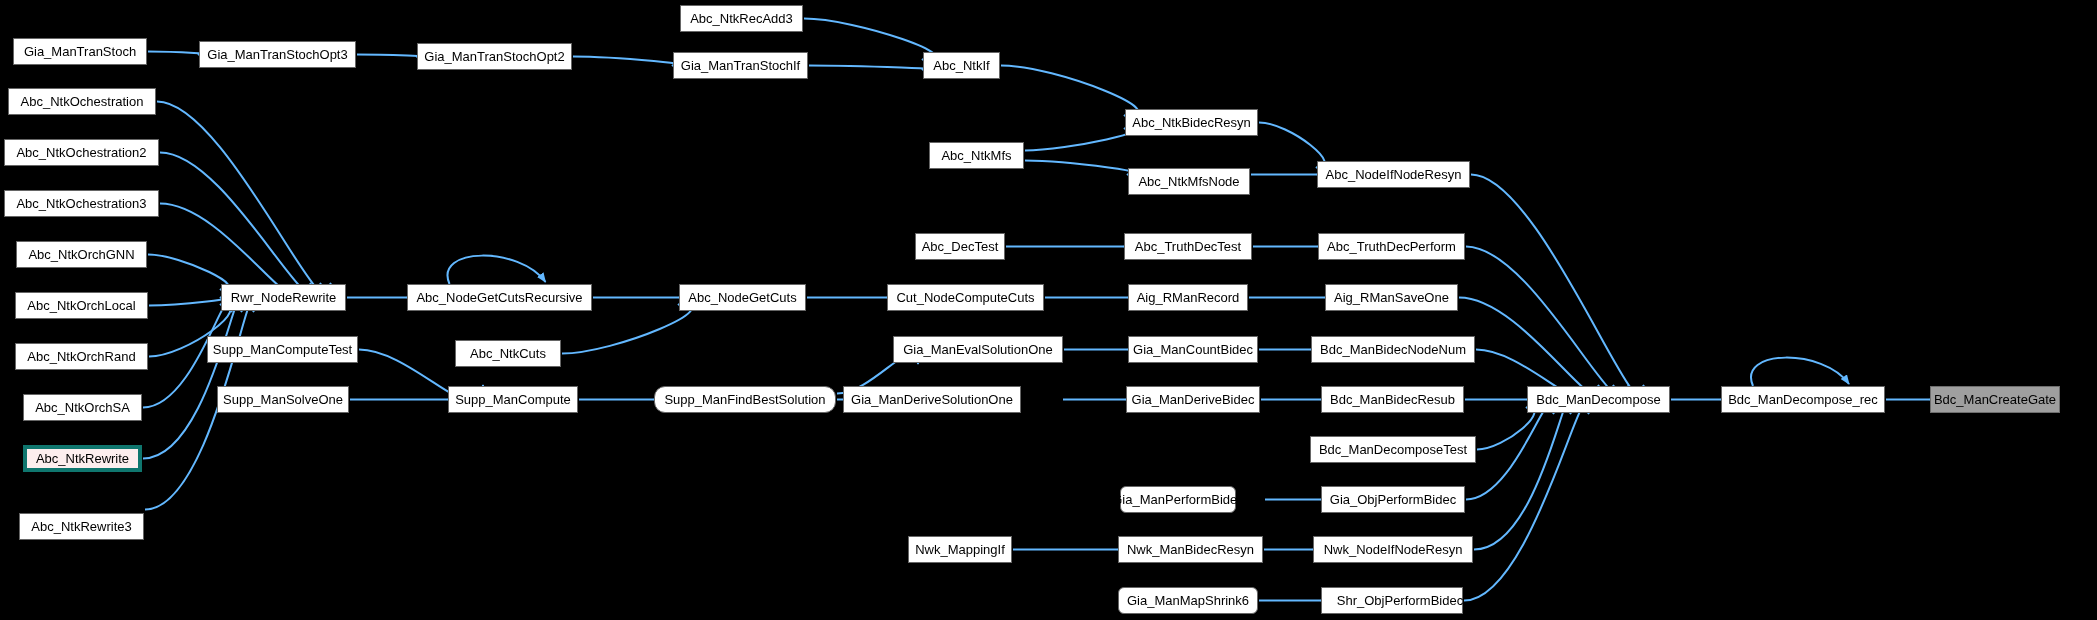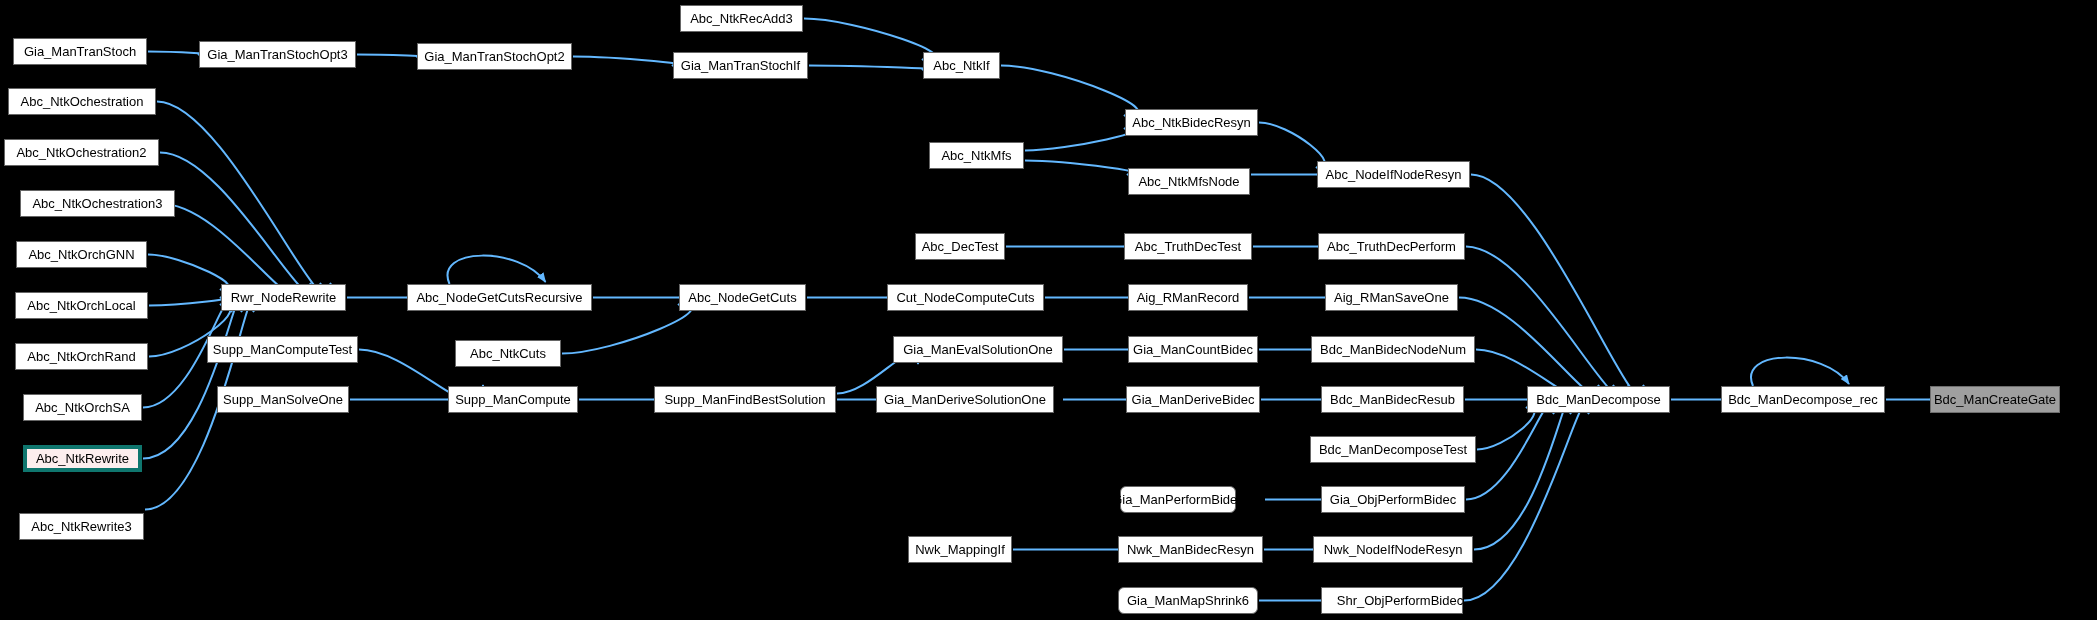--- a/index.html
+++ b/index.html
@@ -112,45 +112,45 @@
         <path class="edge" stroke="#63b8ff" d="M 1464 600.5 C 1534 600.5 1588.5 344 1588.5 414" marker-end="url(#arrow)"></path>
         <path class="edge" stroke="#63b8ff" d="M 1671 399.5 C 1699 399.5 1748 399.5 1720 399.5" marker-end="url(#arrow)"></path>
         <path class="edge" stroke="#63b8ff" d="M 1753 386 C 1737 349 1823 348 1849 384" marker-end="url(#arrow)"></path>
         <path class="edge" stroke="#63b8ff" d="M 1886 399.5 C 1914 399.5 1957 399.5 1929 399.5" marker-end="url(#arrow)"></path>
       </g>
   </svg>
   <div id="node-layer">
       <div class="gnode" style="left: 13px; top: 38px; width: 134px; height: 27px;">Gia_ManTranStoch</div>
       <div class="gnode" style="left: 8px; top: 88px; width: 148px; height: 27px;">Abc_NtkOchestration</div>
       <div class="gnode" style="left: 4px; top: 139px; width: 155px; height: 27px;">Abc_NtkOchestration2</div>
-      <div class="gnode" style="left: 4px; top: 190px; width: 155px; height: 27px; margin-left: 16px;">Abc_NtkOchestration3</div>
+      <div class="gnode" style="left: 4px; top: 190px; width: 155px; height: 27px;">Abc_NtkOchestration3</div>
       <div class="gnode" style="left: 16px; top: 241px; width: 131px; height: 27px;">Abc_NtkOrchGNN</div>
       <div class="gnode" style="left: 15px; top: 292px; width: 133px; height: 27px;">Abc_NtkOrchLocal</div>
       <div class="gnode" style="left: 15px; top: 343px; width: 133px; height: 27px;">Abc_NtkOrchRand</div>
       <div class="gnode" style="left: 23px; top: 394px; width: 119px; height: 27px;">Abc_NtkOrchSA</div>
       <div class="gnode highlight" style="left: 23px; top: 445px; width: 119px; height: 27px;">Abc_NtkRewrite</div>
       <div class="gnode" style="left: 19px; top: 513px; width: 125px; height: 27px;">Abc_NtkRewrite3</div>
       <div class="gnode" style="left: 199px; top: 41px; width: 157px; height: 27px;">Gia_ManTranStochOpt3</div>
       <div class="gnode" style="left: 221px; top: 284px; width: 125px; height: 27px;">Rwr_NodeRewrite</div>
       <div class="gnode" style="left: 207px; top: 336px; width: 151px; height: 27px;">Supp_ManComputeTest</div>
       <div class="gnode" style="left: 217px; top: 386px; width: 132px; height: 27px;">Supp_ManSolveOne</div>
       <div class="gnode" style="left: 417px; top: 43px; width: 155px; height: 27px;">Gia_ManTranStochOpt2</div>
       <div class="gnode" style="left: 407px; top: 284px; width: 185px; height: 27px;">Abc_NodeGetCutsRecursive</div>
       <div class="gnode" style="left: 455px; top: 340px; width: 106px; height: 27px;">Abc_NtkCuts</div>
       <div class="gnode" style="left: 448px; top: 386px; width: 130px; height: 27px;">Supp_ManCompute</div>
       <div class="gnode" style="left: 680px; top: 5px; width: 123px; height: 27px;">Abc_NtkRecAdd3</div>
       <div class="gnode" style="left: 673px; top: 52px; width: 135px; height: 27px;">Gia_ManTranStochIf</div>
       <div class="gnode" style="left: 679px; top: 284px; width: 127px; height: 27px;">Abc_NodeGetCuts</div>
-      <div class="gnode" style="left: 654px; top: 386px; width: 182px; height: 27px;">Supp_ManFindBestSolution</div>
+      <div class="gnode" style="left: 654px; top: 386px; width: 182px; height: 27px; border-radius: 11px;">Supp_ManFindBestSolution</div>
       <div class="gnode" style="left: 923px; top: 52px; width: 77px; height: 27px;">Abc_NtkIf</div>
       <div class="gnode" style="left: 929px; top: 142px; width: 95px; height: 27px;">Abc_NtkMfs</div>
       <div class="gnode" style="left: 915px; top: 233px; width: 90px; height: 27px;">Abc_DecTest</div>
       <div class="gnode" style="left: 887px; top: 284px; width: 157px; height: 27px;">Cut_NodeComputeCuts</div>
       <div class="gnode" style="left: 893px; top: 336px; width: 170px; height: 27px;">Gia_ManEvalSolutionOne</div>
-      <div class="gnode" style="left: 876px; top: 386px; width: 178px; height: 27px;">Gia_ManDeriveSolutionOne</div>
+      <div class="gnode" style="left: 843px; top: 386px; width: 178px; height: 27px;">Gia_ManDeriveSolutionOne</div>
       <div class="gnode" style="left: 908px; top: 536px; width: 104px; height: 27px;">Nwk_MappingIf</div>
       <div class="gnode" style="left: 1125px; top: 109px; width: 133px; height: 27px;">Abc_NtkBidecResyn</div>
       <div class="gnode" style="left: 1128px; top: 161px; width: 122px; height: 27px; margin-top: 7px;">Abc_NtkMfsNode</div>
       <div class="gnode" style="left: 1124px; top: 233px; width: 128px; height: 27px;">Abc_TruthDecTest</div>
       <div class="gnode" style="left: 1128px; top: 284px; width: 120px; height: 27px;">Aig_RManRecord</div>
       <div class="gnode" style="left: 1128px; top: 336px; width: 130px; height: 27px;">Gia_ManCountBidec</div>
       <div class="gnode" style="left: 1126px; top: 386px; width: 134px; height: 27px;">Gia_ManDeriveBidec</div>
       <div class="gnode" style="left: 1120px; top: 486px; width: 116px; height: 27px; border-radius: 6px;">Gia_ManPerformBidec</div>
       <div class="gnode" style="left: 1118px; top: 536px; width: 145px; height: 27px;">Nwk_ManBidecResyn</div>
       <div class="gnode" style="left: 1118px; top: 587px; width: 140px; height: 27px; border-radius: 6px;">Gia_ManMapShrink6</div>

